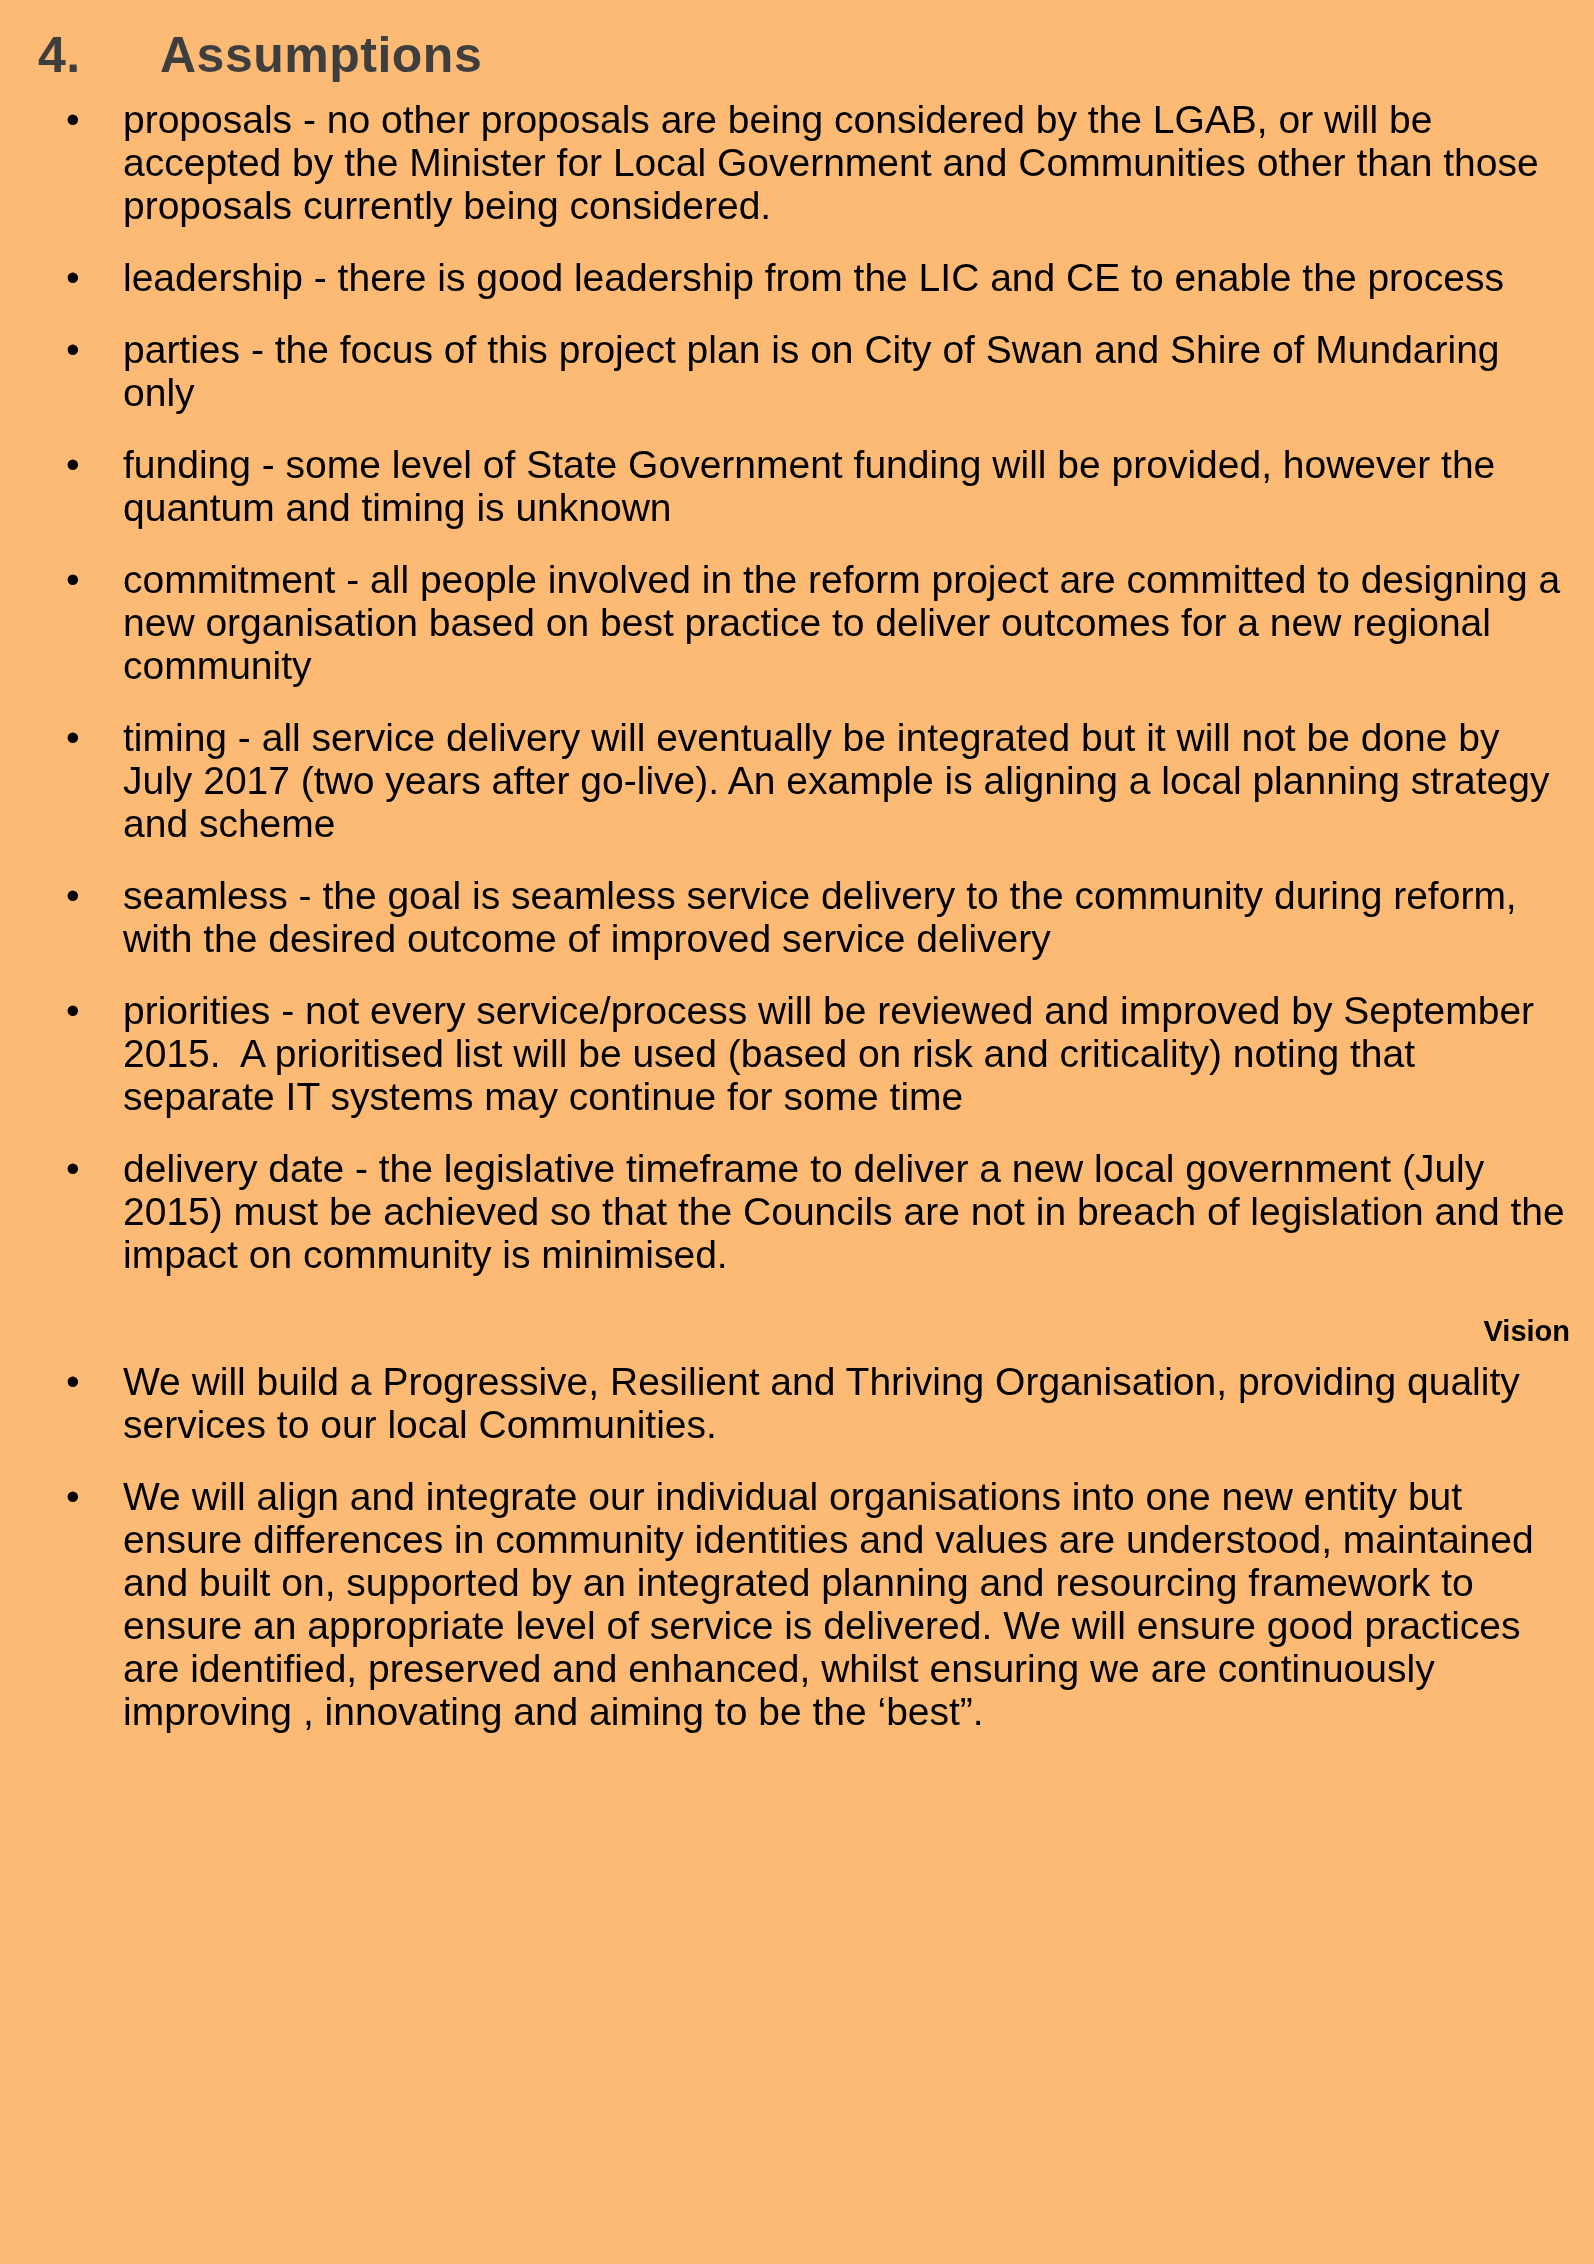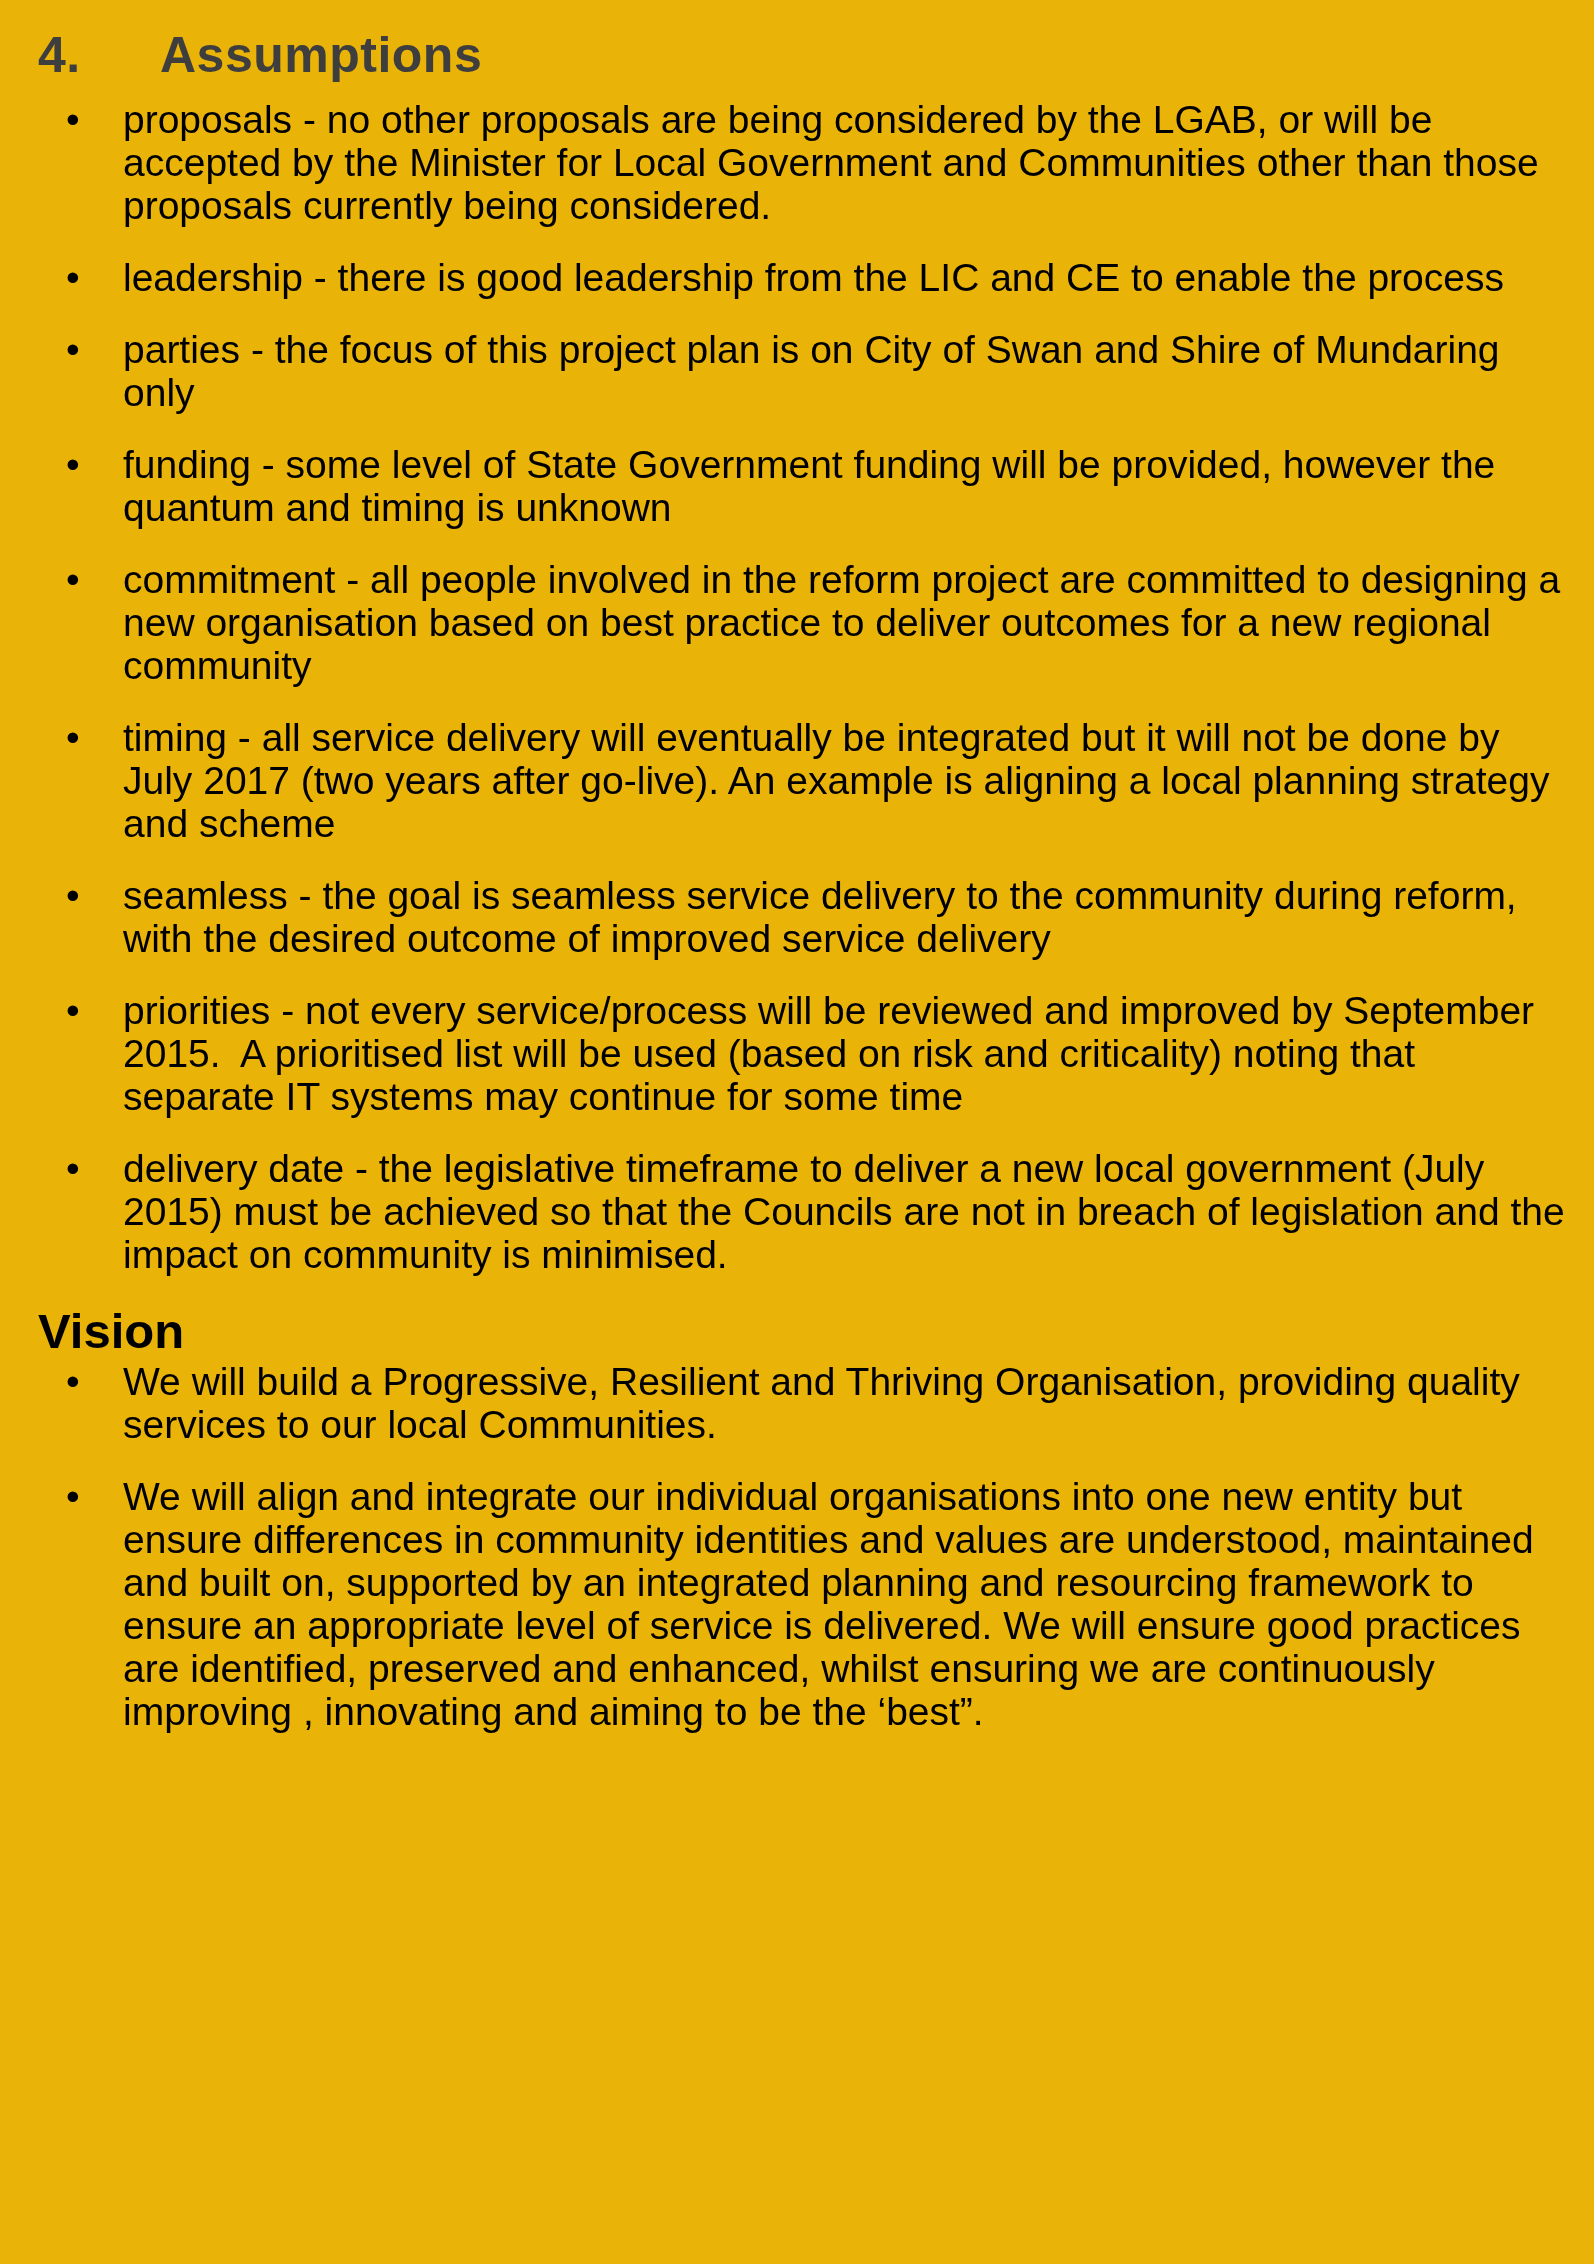--- a/index.html
+++ b/index.html
@@ -12,21 +12,21 @@
     height: 2264px;
     overflow: hidden;
     font-family: "Liberation Sans", "DejaVu Sans", sans-serif;
     color: #000000;
   }
   .page {
     box-sizing: border-box;
     width: 1594px;
     height: 2264px;
     padding: 26px 24px 20px 38px;
-    background: #eab308;
+    background: #fdba74;
   }
   .section-heading {
     margin: 0 0 14px 0;
     font-size: 50px;
     line-height: 58px;
     font-weight: bold;
     color: #3e3e3e;
     letter-spacing: 0.5px;
   }
   .section-number {
@@ -58,24 +58,25 @@
     content: "\2022";
     position: absolute;
     left: 28px;
     top: 0;
   }
   .bullet-text {
     white-space: pre-wrap;
   }
   .sub-heading {
     margin: 34px 0 7px 0;
-    font-size: 49px;
+    font-size: 29px;
     line-height: 43px;
     font-weight: bold;
     color: #000000;
+    text-align: right;
   }
 </style>
 </head>
 <body>
 
 <div class="page">
 
   <h1 class="section-heading"><span class="section-number">4.</span><span class="section-title-text">Assumptions</span></h1>
 
 

